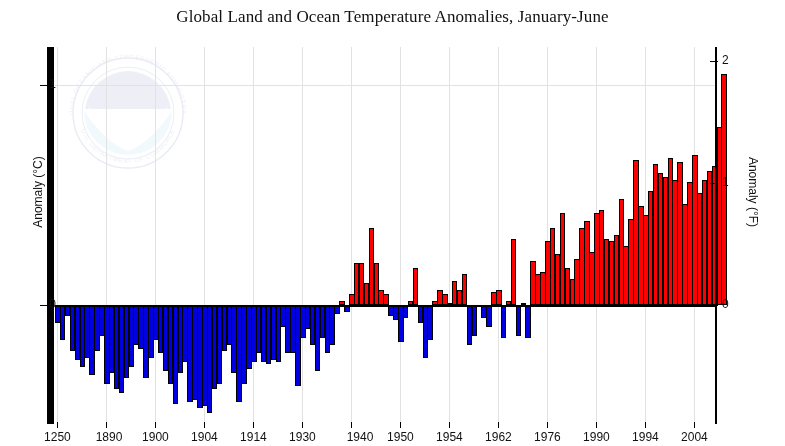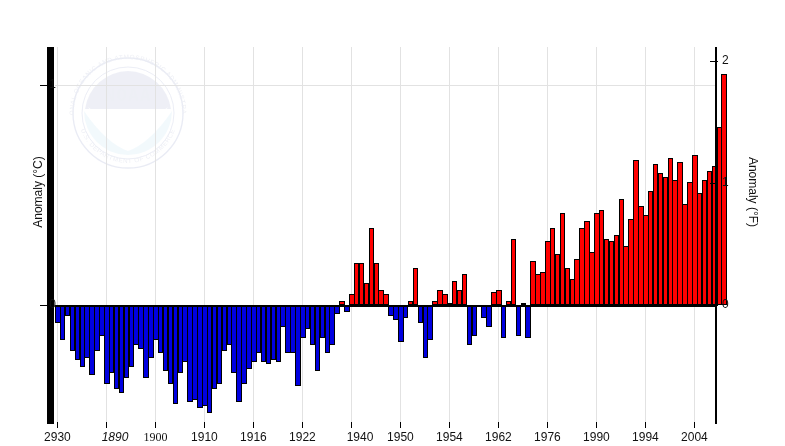--- a/index.html
+++ b/index.html
@@ -47,20 +47,21 @@
 
   
   #noaa-logo{position:absolute;left:58px;top:47px;width:140px;height:128px;opacity:.30;pointer-events:none;}
   #noaa-logo svg{width:140px;height:128px;display:block;}
 </style>
 </head>
 <body>
 
 <div id="root">
 
+  <div id="chart-title">Global Land and Ocean Temperature Anomalies, January-June</div>
 
   <div id="noaa-logo">
     <svg viewBox="0 0 140 128" xmlns="http://www.w3.org/2000/svg">
       <defs>
         <path id="ringTop" d="M 16,66 A 54,54 0 0 1 124,66"></path>
         <path id="ringBot" d="M 20,66 A 50,50 0 0 0 120,66"></path>
       </defs>
       <circle cx="70" cy="66" r="55" fill="none" stroke="#b9c0dd" stroke-width="1.4"></circle>
       <circle cx="70" cy="66" r="46" fill="none" stroke="#b9c0dd" stroke-width="0.9"></circle>
       <path d="M 70,24 A 44,44 0 0 1 113,62 L 70,62 Z" fill="#c9cde4"></path>
@@ -244,31 +245,31 @@
       <div class="ylab-l" style="top: 297px;">0</div>
       <div class="tick-l" style="top: 85px;"></div>
       <div class="ylab-l" style="top: 77px;">1</div>
       <div class="tick-r" style="top: 305px;"></div>
       <div class="ylab-r" style="top: 297px;">0</div>
       <div class="tick-r" style="top: 182.778px;"></div>
       <div class="ylab-r" style="top: 174.778px;">1</div>
       <div class="tick-r" style="top: 60.5556px;"></div>
       <div class="ylab-r" style="top: 52.5556px;">2</div>
       <div class="tick-x" style="left: 57.45px;"></div>
-      <div class="xlab" style="left: 27.45px;">2930</div>
+      <div class="xlab" style="left: 27.45px;">1250</div>
       <div class="tick-x" style="left: 106.45px;"></div>
-      <div class="xlab" style="left: 85px; font-style: italic;">1890</div>
+      <div class="xlab" style="left: 79px;">1890</div>
       <div class="tick-x" style="left: 155.45px;"></div>
-      <div class="xlab" style="left: 125.45px; font-family: Liberation Serif, serif;">1900</div>
+      <div class="xlab" style="left: 125.45px;">1900</div>
       <div class="tick-x" style="left: 204.45px;"></div>
-      <div class="xlab" style="left: 174.45px;">1910</div>
+      <div class="xlab" style="left: 174.45px;">1904</div>
       <div class="tick-x" style="left: 253.45px;"></div>
-      <div class="xlab" style="left: 223.45px;">1916</div>
+      <div class="xlab" style="left: 223.45px;">1914</div>
       <div class="tick-x" style="left: 302.45px;"></div>
-      <div class="xlab" style="left: 272.45px;">1922</div>
+      <div class="xlab" style="left: 272.45px;">1930</div>
       <div class="tick-x" style="left: 351.45px;"></div>
       <div class="xlab" style="left: 330px;">1940</div>
       <div class="tick-x" style="left: 400.45px;"></div>
       <div class="xlab" style="left: 370.45px;">1950</div>
       <div class="tick-x" style="left: 449.45px;"></div>
       <div class="xlab" style="left: 419.45px;">1954</div>
       <div class="tick-x" style="left: 498.45px;"></div>
       <div class="xlab" style="left: 468.45px;">1962</div>
       <div class="tick-x" style="left: 547.45px;"></div>
       <div class="xlab" style="left: 517.45px;">1976</div>

